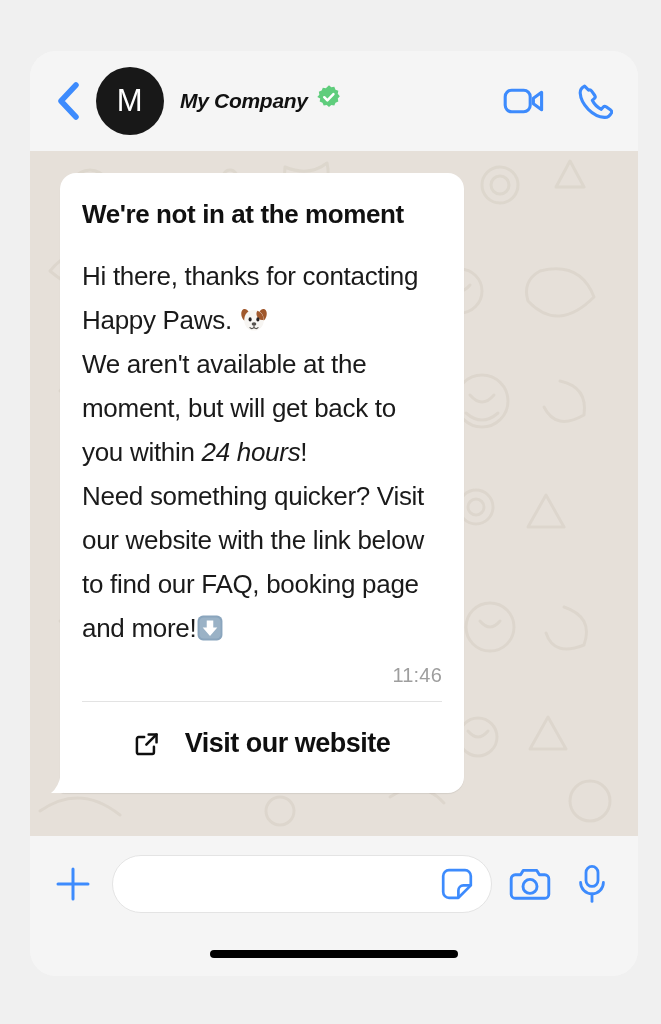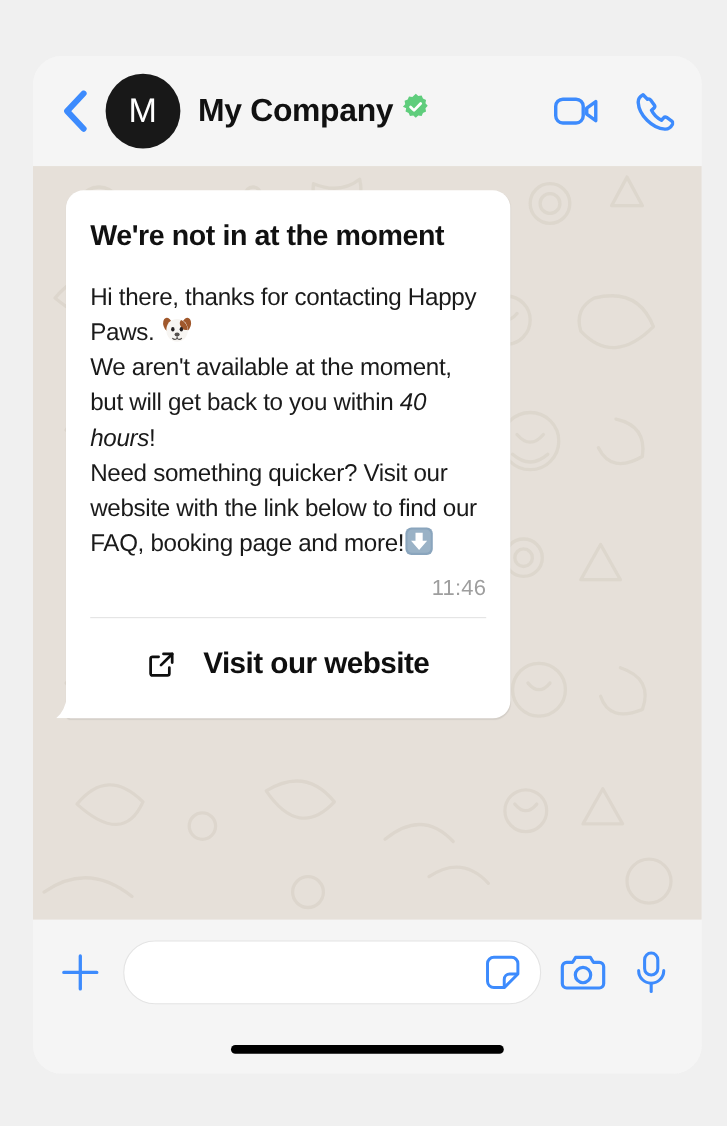--- a/index.html
+++ b/index.html
@@ -66,25 +66,26 @@
     margin-left: 16px;
     flex: 1 1 auto;
     min-width: 0;
   }
   .name-row {
     display: flex;
     align-items: center;
     gap: 8px;
   }
   .chat-name {
-    font-size: 29px;
+    font-size: 21px;
     font-weight: bold;
     color: #111111;
     letter-spacing: -0.3px;
     white-space: nowrap;
+    font-style: italic;
   }
   .verified {
     flex: 0 0 auto;
     display: block;
     margin-top: -8px;
   }
   .status {
     font-size: 19px;
     color: #9b9b9b;
     margin-top: 1px;
@@ -142,22 +143,22 @@
     height: 22px;
   }
   .msg-title {
     font-size: 26px;
     font-weight: bold;
     color: #111111;
     letter-spacing: -0.4px;
     margin: 0 0 24px 0;
   }
   .msg-body {
-    font-size: 22px;
-    line-height: 32px;
+    font-size: 26px;
+    line-height: 44px;
     color: #1a1a1a;
     letter-spacing: -0.3px;
     margin: 0;
     white-space: pre-wrap;
   }
   .msg-body .ital { font-style: italic; }
 
   .emoji {
     display: inline-block;
     vertical-align: -4px;
@@ -385,21 +386,21 @@
               <ellipse cx="28.6" cy="12" rx="5.4" ry="8.4" transform="rotate(18 28.6 12)" fill="#a0582c"></ellipse>
               <path d="M18 5c8.2 0 12.6 6 12.6 13.2C30.6 26 25 31.6 18 31.6S5.4 26 5.4 18.2C5.4 11 9.8 5 18 5z" fill="#f7f5f2"></path>
               <path d="M22.6 6.2c4.8 1.9 7.6 6.4 7.8 11.4-3.6 1.6-7.4-1.4-8.8-5.2-.8-2.2-.6-4.4 1-6.2z" fill="#a0582c"></path>
               <ellipse cx="13" cy="17.2" rx="2" ry="2.6" fill="#231f20"></ellipse>
               <ellipse cx="23" cy="17.2" rx="2" ry="2.6" fill="#231f20"></ellipse>
               <ellipse cx="18" cy="23.2" rx="3" ry="2.2" fill="#55514e"></ellipse>
               <path d="M18 25.2v2.6" stroke="#55514e" stroke-width="1.4" fill="none"></path>
               <path d="M18 27.8q-3 2.4-5.2 0" stroke="#55514e" stroke-width="1.4" fill="none" stroke-linecap="round"></path>
               <path d="M18 27.8q3 2.4 5.2 0" stroke="#55514e" stroke-width="1.4" fill="none" stroke-linecap="round"></path>
             </svg><span>
-We aren't available at the moment, but will get back to you within </span><span class="ital">40 hours</span><span>!
+We aren't available at the moment, but will get back to you within </span><span class="ital">24 hours</span><span>!
 Need something quicker? Visit our website with the link below to find our FAQ, booking page and more!</span><svg class="emoji arrow" viewBox="0 0 36 36">
               <rect x="2" y="2" width="32" height="32" rx="7" fill="#8aa5bd"></rect>
               <rect x="4.4" y="4.4" width="27.2" height="27.2" rx="5.4" fill="#9ab2c6"></rect>
               <path d="M18 28.4 L8.6 17.4 H13.8 V8.2 H22.2 V17.4 H27.4 Z" fill="#ffffff"></path>
             </svg></div>
 
         <div class="time-row">
           <span class="time">11:46</span>
         </div>
 

